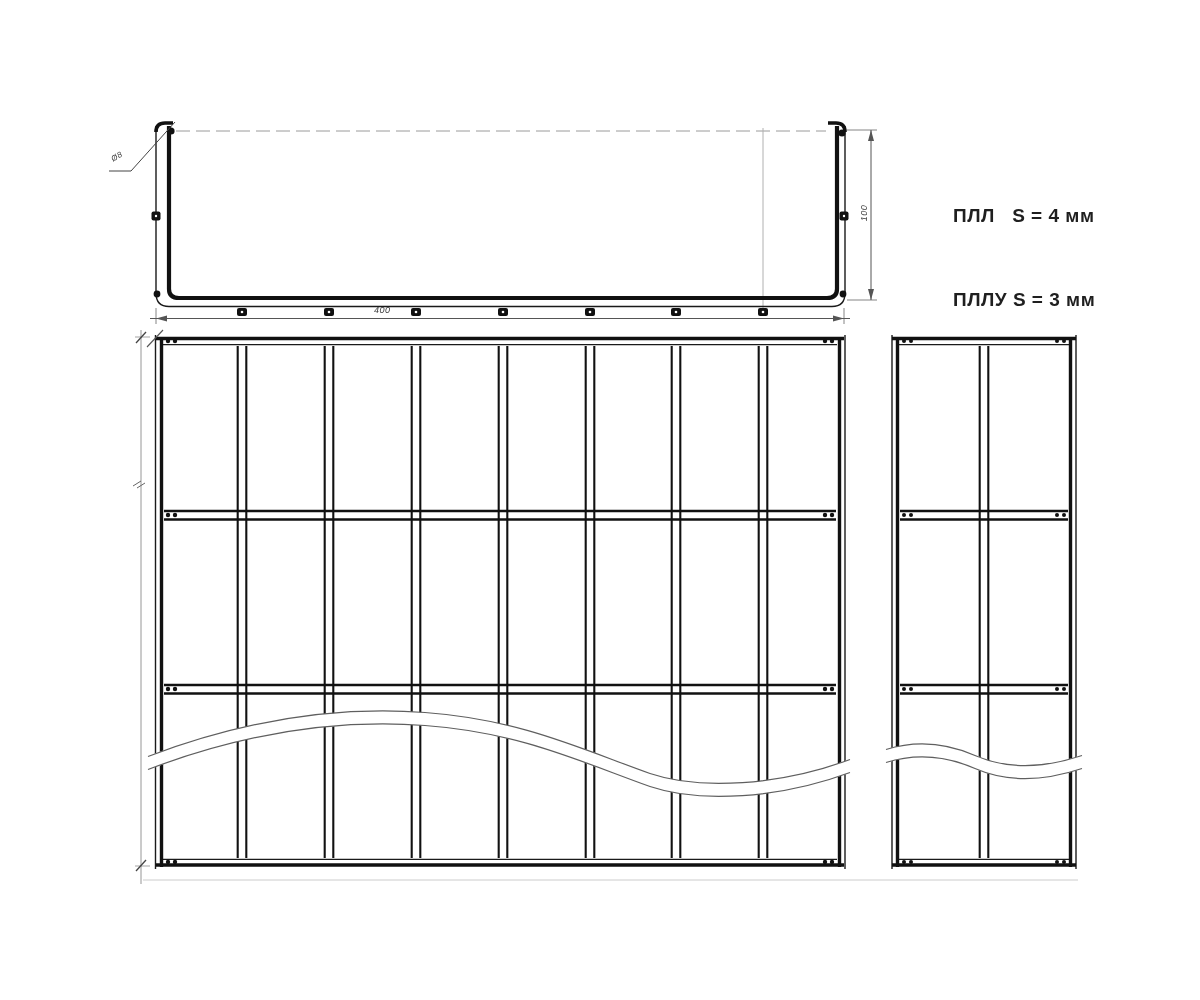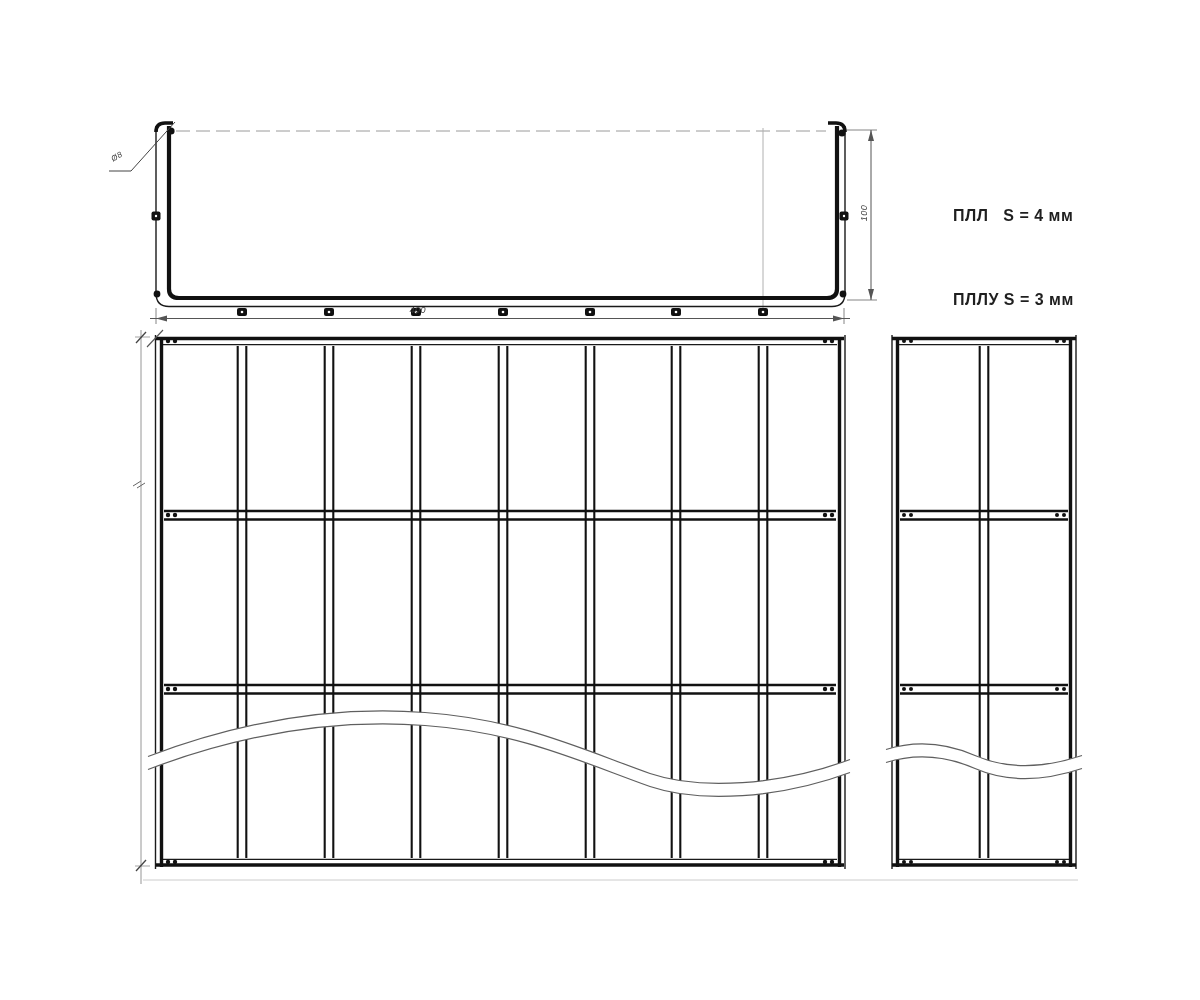--- a/index.html
+++ b/index.html
@@ -7,29 +7,29 @@
     width:1200px;height:1000px;
     background:#ffffff;
     font-family:"Liberation Sans", sans-serif;
     position:relative;
     overflow:hidden;
   }
   #canvas{position:absolute;left:0;top:0;width:1200px;height:1000px;}
   svg{position:absolute;left:0;top:0;}
   .spec-note{
     position:absolute;left:953px;top:146px;
-    font-size:16px;line-height:28px;font-weight:600;
+    font-size:19px;line-height:28px;font-weight:600;
     color:#1f1f1f;letter-spacing:0.5px;white-space:pre;
   }
   .dim-label{
     position:absolute;
     font-size:9px;font-style:italic;color:#3a3a3a;
     letter-spacing:0.5px;
   }
-  .dim-width{left:386px;top:305px;width:40px;text-align:right;}
+  .dim-width{left:374px;top:305px;width:40px;text-align:left;}
   .dim-height{
     left:850px;top:208px;width:28px;text-align:center;
     transform:rotate(-90deg);transform-origin:center;
   }
   .leader-label{
     left:106px;top:152px;width:22px;font-size:8px;text-align:center;
     transform:rotate(-32deg);transform-origin:center;
   }
 </style>
 </head>

